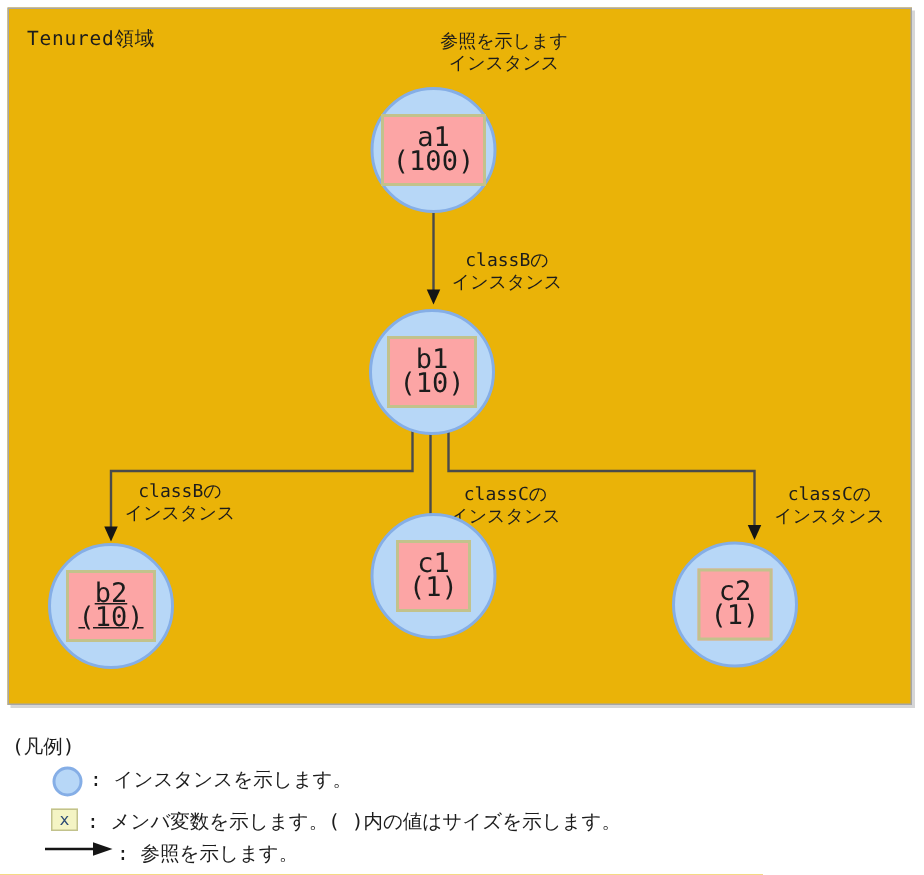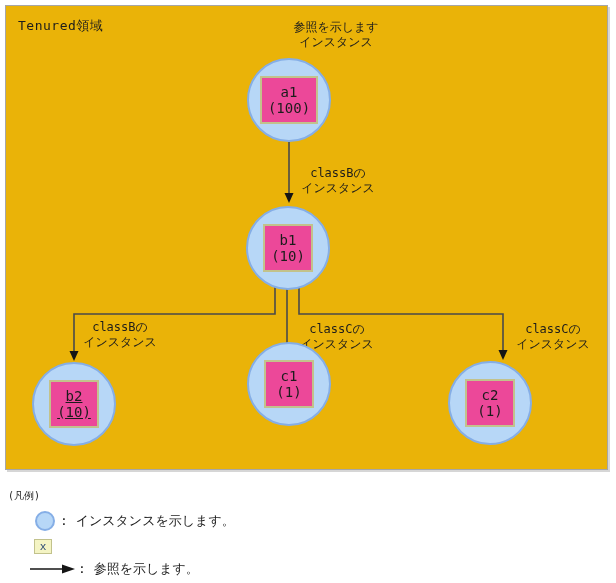--- a/index.html
+++ b/index.html
@@ -21,32 +21,32 @@
   svg.edges{position:absolute;left:0;top:0;width:616px;height:583px;}
   svg.edges line, svg.edges polyline{stroke:#4a4a4a;stroke-width:1.6;fill:none;}
   svg.edges polygon{fill:#151515;stroke:none;}
   
   .node{
     position:absolute;width:84px;height:84px;border-radius:50%;
     background:#B7D7F7;border:2px solid #85AEE6;box-sizing:border-box;
     display:flex;align-items:center;justify-content:center;
   }
   .member-box{
-    background:#ec4899;border:2px solid #C2C28C;
+    background:#fca5a5;border:2px solid #C2C28C;
     padding:6px 6px;min-width:34px;text-align:center;
-    font-size:14px;line-height:16px;white-space:nowrap;
+    font-size:18px;line-height:16px;white-space:nowrap;
   }
   
   .class-label{
     position:absolute;text-align:center;font-size:12px;line-height:15px;
     white-space:nowrap;transform:translateX(-50%);
   }
   
-  .legend-title{position:absolute;left:8px;top:489px;font-size:10px;}
-  .legend-row{position:absolute;left:0;display:flex;align-items:center;}
+  .legend-title{position:absolute;left:8px;top:489px;font-size:13px;}
+  .legend-row{position:absolute;left:0;display:flex;align-items:flex-start;}
   .legend-sym{display:flex;align-items:center;justify-content:center;}
   .lg-circle{
     width:20px;height:20px;border-radius:50%;box-sizing:border-box;
     background:#B7D7F7;border:2px solid #85AEE6;
   }
   .lg-box{
     width:18px;height:15px;box-sizing:border-box;background:#F4F4C4;
     border:1px solid #C2C28C;display:flex;align-items:center;justify-content:center;
     font-size:11px;line-height:11px;color:#2C4A75;
   }
@@ -143,20 +143,21 @@
   <span class="legend-sym">
       <span class="lg-circle"></span>
     </span>
   <span class="legend-text">: インスタンスを示します。</span>
 </div>
 
 <div class="legend-row row2">
   <span class="legend-sym">
     <span class="lg-box">x</span>
   </span>
+  <span class="legend-text">: メンバ変数を示します。( )内の値はサイズを示します。</span>
 </div>
 
 <div class="legend-row row3">
   <span class="legend-sym">
     <svg width="48" height="12" viewBox="0 0 48 12">
       <line x1="1" y1="6" x2="34" y2="6" stroke="#151515" stroke-width="1.6"></line>
       <polygon points="46,6 33,1.5 33,10.5" fill="#151515"></polygon>
     </svg>
   </span>
   <span class="legend-text">: 参照を示します。</span>

